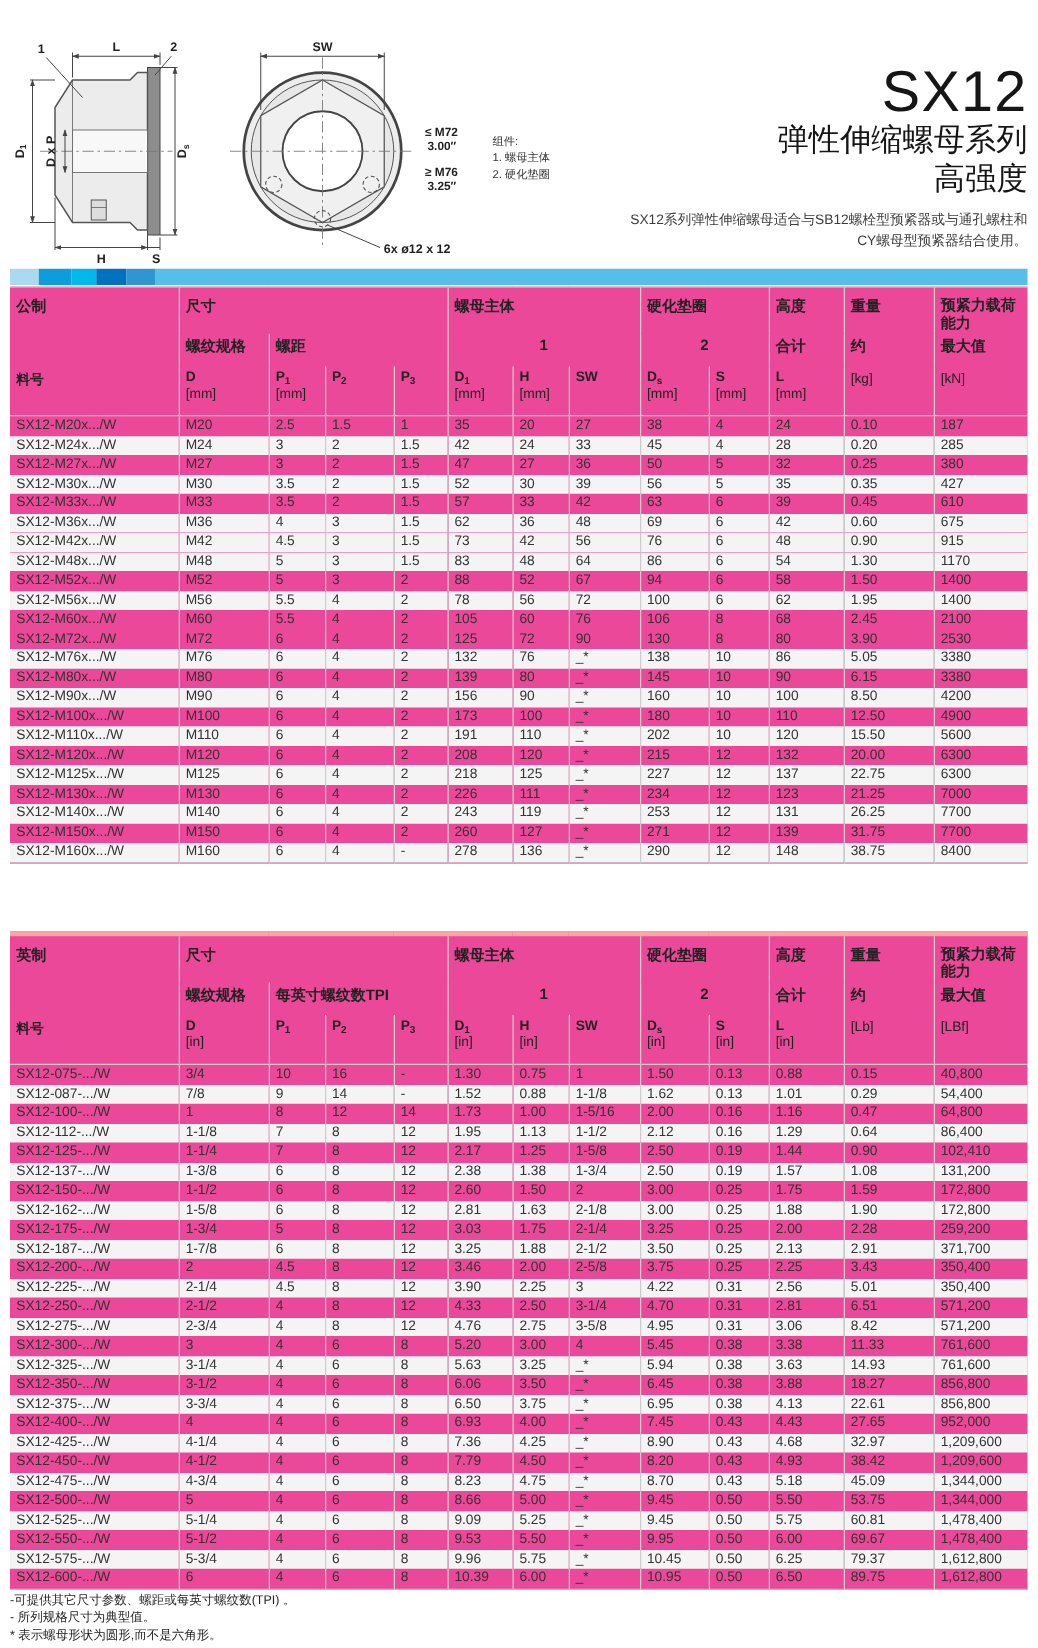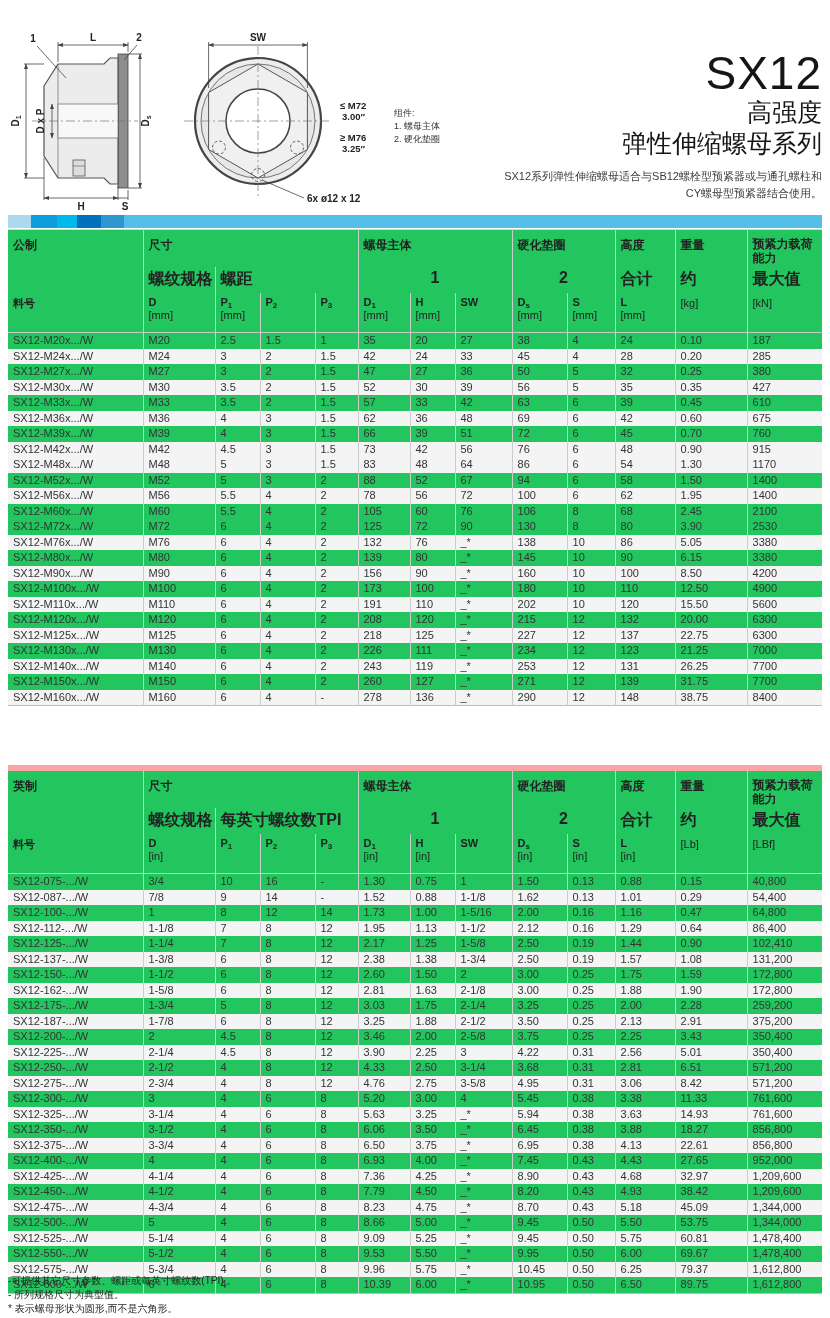--- a/index.html
+++ b/index.html
@@ -9,28 +9,28 @@
   .drawing{position:absolute;left:6px;top:28px;}
   .titleblock{position:absolute;right:8px;top:50px;text-align:right;width:370px;}
   .series{font-size:46px;font-weight:400;letter-spacing:1px;line-height:1.02;color:#161616;}
   .subtl{font-size:25px;line-height:1.25;color:#161616;}
   .desc{margin-top:9px;font-size:11px;line-height:1.5;color:#3c3c3c;}
   
   .accent-bar{position:absolute;left:8px;top:215px;width:814px;height:13px;display:flex;}
   .accent-bar .seg{height:100%;flex:0 0 auto;}
   .accent-bar .rest{flex:1 1 auto;height:100%;}
   
-  table{position:absolute;left:8px;width:814px;border-collapse:collapse;table-layout:fixed;background:#22c55e;}
+  table{position:absolute;left:8px;width:814px;border-collapse:collapse;table-layout:fixed;background:#ec4899;}
   #metric-table{top:229px;border-top:1px solid #d8d8d8;border-bottom:1px solid #bdbdbd;}
-  #imperial-table{top:765px;border-top:6px solid #fca5a5;border-bottom:1px solid #bdbdbd;}
+  #imperial-table{top:745px;border-top:4px solid #fca5a5;border-bottom:1px solid #bdbdbd;}
   th,td{text-align:left;vertical-align:top;padding:0 2px 0 5px;overflow:hidden;white-space:nowrap;}
   th{font-weight:bold;}
   .hA{height:30px;font-size:12px;padding-top:7px;}
   .hA.wrap{white-space:normal;line-height:1.2;}
-  .hB{height:24px;font-size:16px;padding-top:2px;margin-left:11px;}
+  .hB{height:24px;font-size:12px;padding-top:2px;margin-left:11px;}
   .hC{height:36px;font-size:11px;padding-top:3px;border-bottom:1px solid #c9c9c9;}
   .hC .base{font-weight:bold;}
   .hC .subsc{font-weight:bold;font-size:8px;position:relative;top:2px;}
   .hC .unit{font-weight:normal;margin-top:1px;}
   .bl{border-left:1px solid #cccccc;}
   .center{text-align:center;padding-left:0;padding-right:0;}
   tbody td{height:15.5px;line-height:15.5px;font-size:11px;color:#333;}
   tr.stripe td{background:#f4f4f4;}
   
   .footnotes{position:absolute;left:8px;top:1274px;font-size:10px;line-height:1.4;color:#1f1f1f;}
@@ -122,22 +122,22 @@
 
     <g>
       <text x="388" y="88" class="legendtext">组件:</text>
       <text x="388" y="101" class="legendtext">1. 螺母主体</text>
       <text x="388" y="114" class="legendtext">2. 硬化垫圈</text>
     </g>
   </svg>
 
   <div class="titleblock">
     <div class="series">SX12</div>
+    <div class="subtl">弹性伸缩螺母系列</div>
     <div class="subtl">高强度</div>
-    <div class="subtl">弹性伸缩螺母系列</div>
     <div class="desc">
       <span>SX12系列弹性伸缩螺母适合与SB12螺栓型预紧器或与通孔螺柱和</span><br>
       <span>CY螺母型预紧器结合使用。</span>
     </div>
   </div>
 
   <div class="accent-bar" id="accent-bar">
       <div class="seg" style="width: 23px; background: rgb(171, 217, 240);"></div>
       <div class="seg" style="width: 26px; background: rgb(13, 157, 219);"></div>
       <div class="seg" style="width: 20px; background: rgb(0, 185, 236);"></div>
@@ -317,35 +317,20 @@
           <td class="bl">3</td>
           <td class="bl">1.5</td>
           <td class="bl">62</td>
           <td class="bl">36</td>
           <td class="bl">48</td>
           <td class="bl">69</td>
           <td class="bl">6</td>
           <td class="bl">42</td>
           <td class="bl">0.60</td>
           <td class="bl">675</td>
-        </tr>
-        <tr>
-          <td>SX12-M39x.../W</td>
-          <td class="bl">M39</td>
-          <td class="bl">4</td>
-          <td class="bl">3</td>
-          <td class="bl">1.5</td>
-          <td class="bl">66</td>
-          <td class="bl">39</td>
-          <td class="bl">51</td>
-          <td class="bl">72</td>
-          <td class="bl">6</td>
-          <td class="bl">45</td>
-          <td class="bl">0.70</td>
-          <td class="bl">760</td>
         </tr>
         <tr class="stripe">
           <td>SX12-M42x.../W</td>
           <td class="bl">M42</td>
           <td class="bl">4.5</td>
           <td class="bl">3</td>
           <td class="bl">1.5</td>
           <td class="bl">73</td>
           <td class="bl">42</td>
           <td class="bl">56</td>
@@ -827,21 +812,21 @@
           <td class="bl">6</td>
           <td class="bl">8</td>
           <td class="bl">12</td>
           <td class="bl">3.25</td>
           <td class="bl">1.88</td>
           <td class="bl">2-1/2</td>
           <td class="bl">3.50</td>
           <td class="bl">0.25</td>
           <td class="bl">2.13</td>
           <td class="bl">2.91</td>
-          <td class="bl">375,200</td>
+          <td class="bl">371,700</td>
         </tr>
         <tr>
           <td>SX12-200-.../W</td>
           <td class="bl">2</td>
           <td class="bl">4.5</td>
           <td class="bl">8</td>
           <td class="bl">12</td>
           <td class="bl">3.46</td>
           <td class="bl">2.00</td>
           <td class="bl">2-5/8</td>
@@ -868,21 +853,21 @@
         </tr>
         <tr>
           <td>SX12-250-.../W</td>
           <td class="bl">2-1/2</td>
           <td class="bl">4</td>
           <td class="bl">8</td>
           <td class="bl">12</td>
           <td class="bl">4.33</td>
           <td class="bl">2.50</td>
           <td class="bl">3-1/4</td>
-          <td class="bl">3.68</td>
+          <td class="bl">4.70</td>
           <td class="bl">0.31</td>
           <td class="bl">2.81</td>
           <td class="bl">6.51</td>
           <td class="bl">571,200</td>
         </tr>
         <tr class="stripe">
           <td>SX12-275-.../W</td>
           <td class="bl">2-3/4</td>
           <td class="bl">4</td>
           <td class="bl">8</td>

